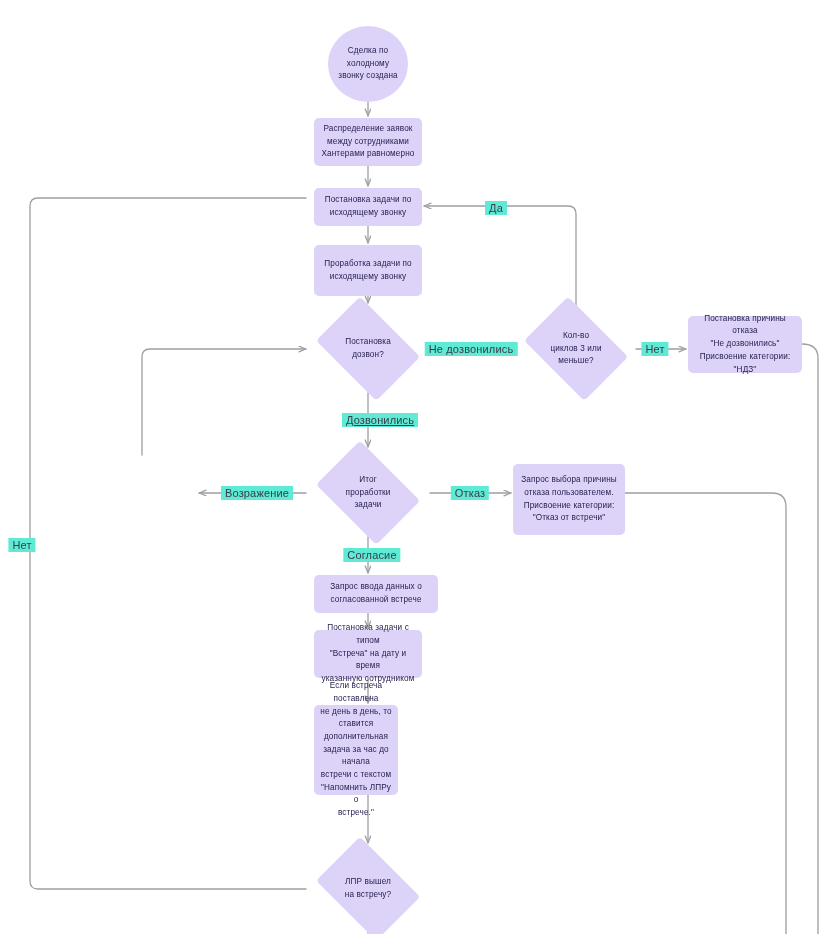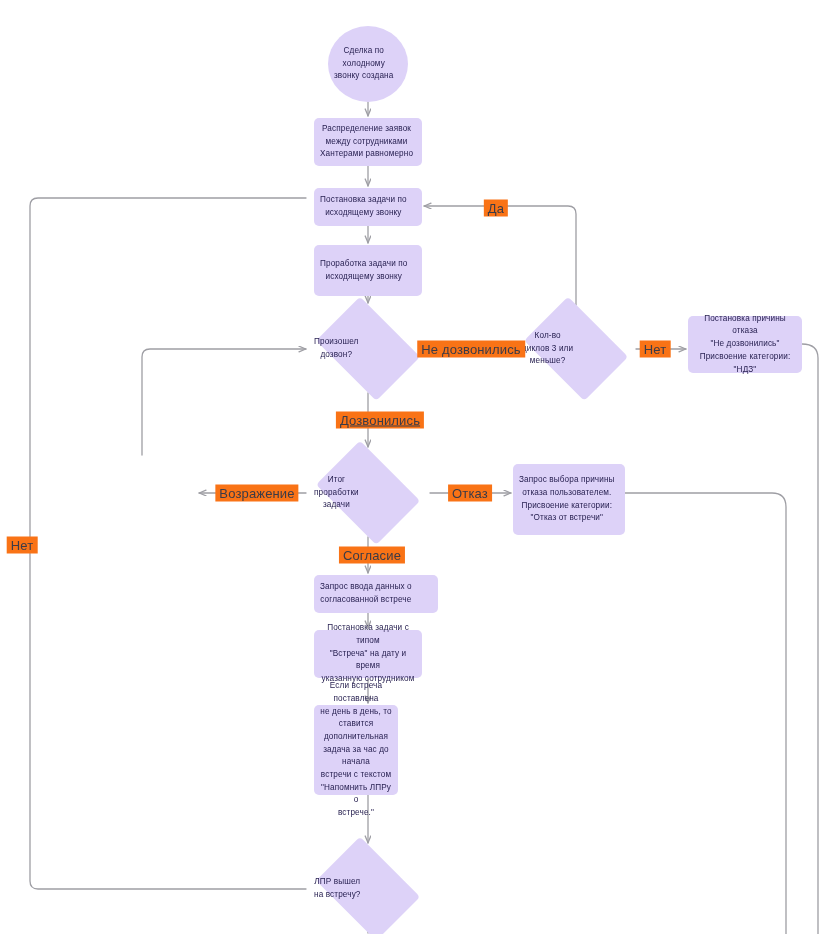--- a/index.html
+++ b/index.html
@@ -23,20 +23,21 @@
     top: 0;
     width: 832px;
     height: 934px;
     pointer-events: none;
   }
   .node {
     position: absolute;
     box-sizing: border-box;
     display: flex;
     align-items: center;
+    justify-content: center;
     text-align: center;
     color: #231c4d;
     font-size: 8.2px;
     line-height: 1.55;
     letter-spacing: 0.12px;
     z-index: 3;
   }
   .node .txt {
     padding: 0 6px;
     white-space: pre-line;
@@ -63,23 +64,23 @@
     border-radius: 4px;
     z-index: -1;
   }
   .node.diamond .txt {
     position: relative;
     z-index: 1;
   }
   .edge-label {
     position: absolute;
     transform: translate(-50%, -50%);
-    background: #f97316;
+    background: #5eead4;
     color: #3b3b47;
-    font-size: 13px;
+    font-size: 11px;
     letter-spacing: 0.15px;
     padding: 1px 4px;
     white-space: nowrap;
     z-index: 4;
   }
 </style>
 </head>
 <body>
 
 <div id="canvas">
@@ -149,21 +150,21 @@
 исходящему звонку</span>
   </div>
 
   <div class="node box" style="left:314px; top:245px; width:108px; height:51px;">
     <span class="txt">Проработка задачи по
 исходящему звонку</span>
   </div>
 
   <div class="node diamond" style="left:308px; top:305px; width:120px; height:88px;">
     <span class="dia-shape"></span>
-    <span class="txt">Произошел
+    <span class="txt">Постановка
 дозвон?</span>
   </div>
 
   <div class="node diamond" style="left:516px; top:305px; width:120px; height:88px;">
     <span class="dia-shape"></span>
     <span class="txt">Кол-во
 циклов 3 или
 меньше?</span>
   </div>
 

